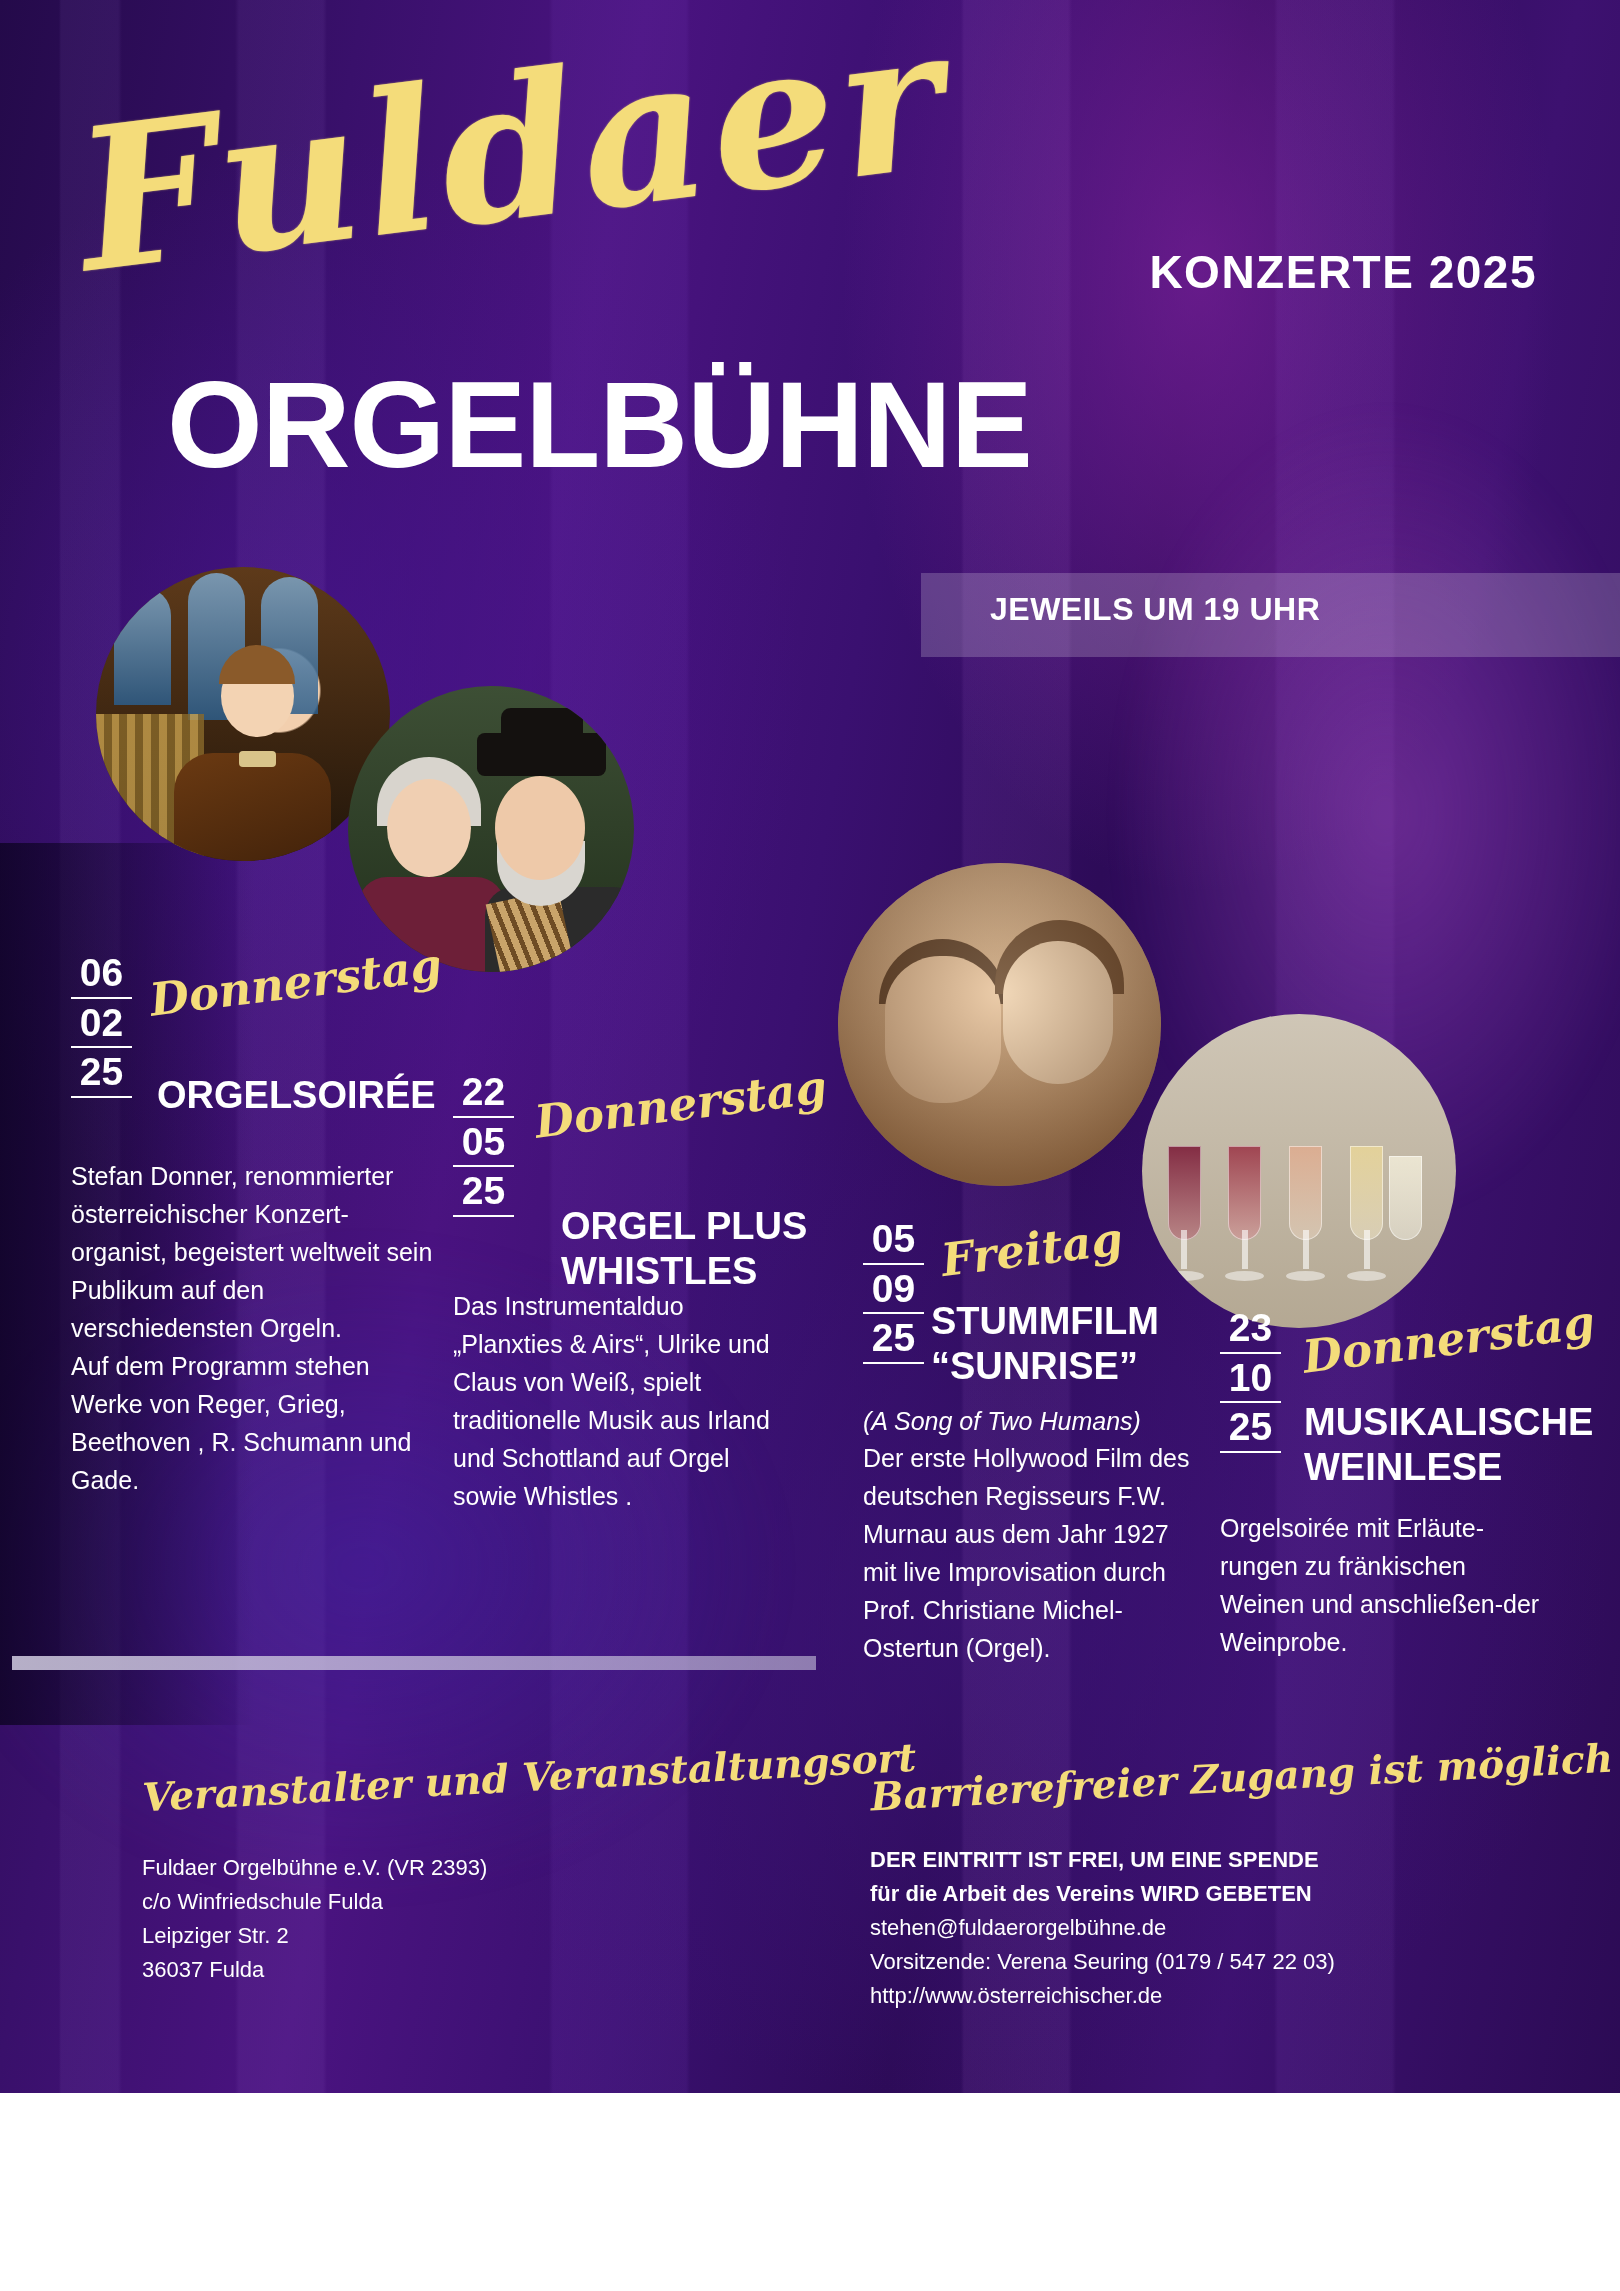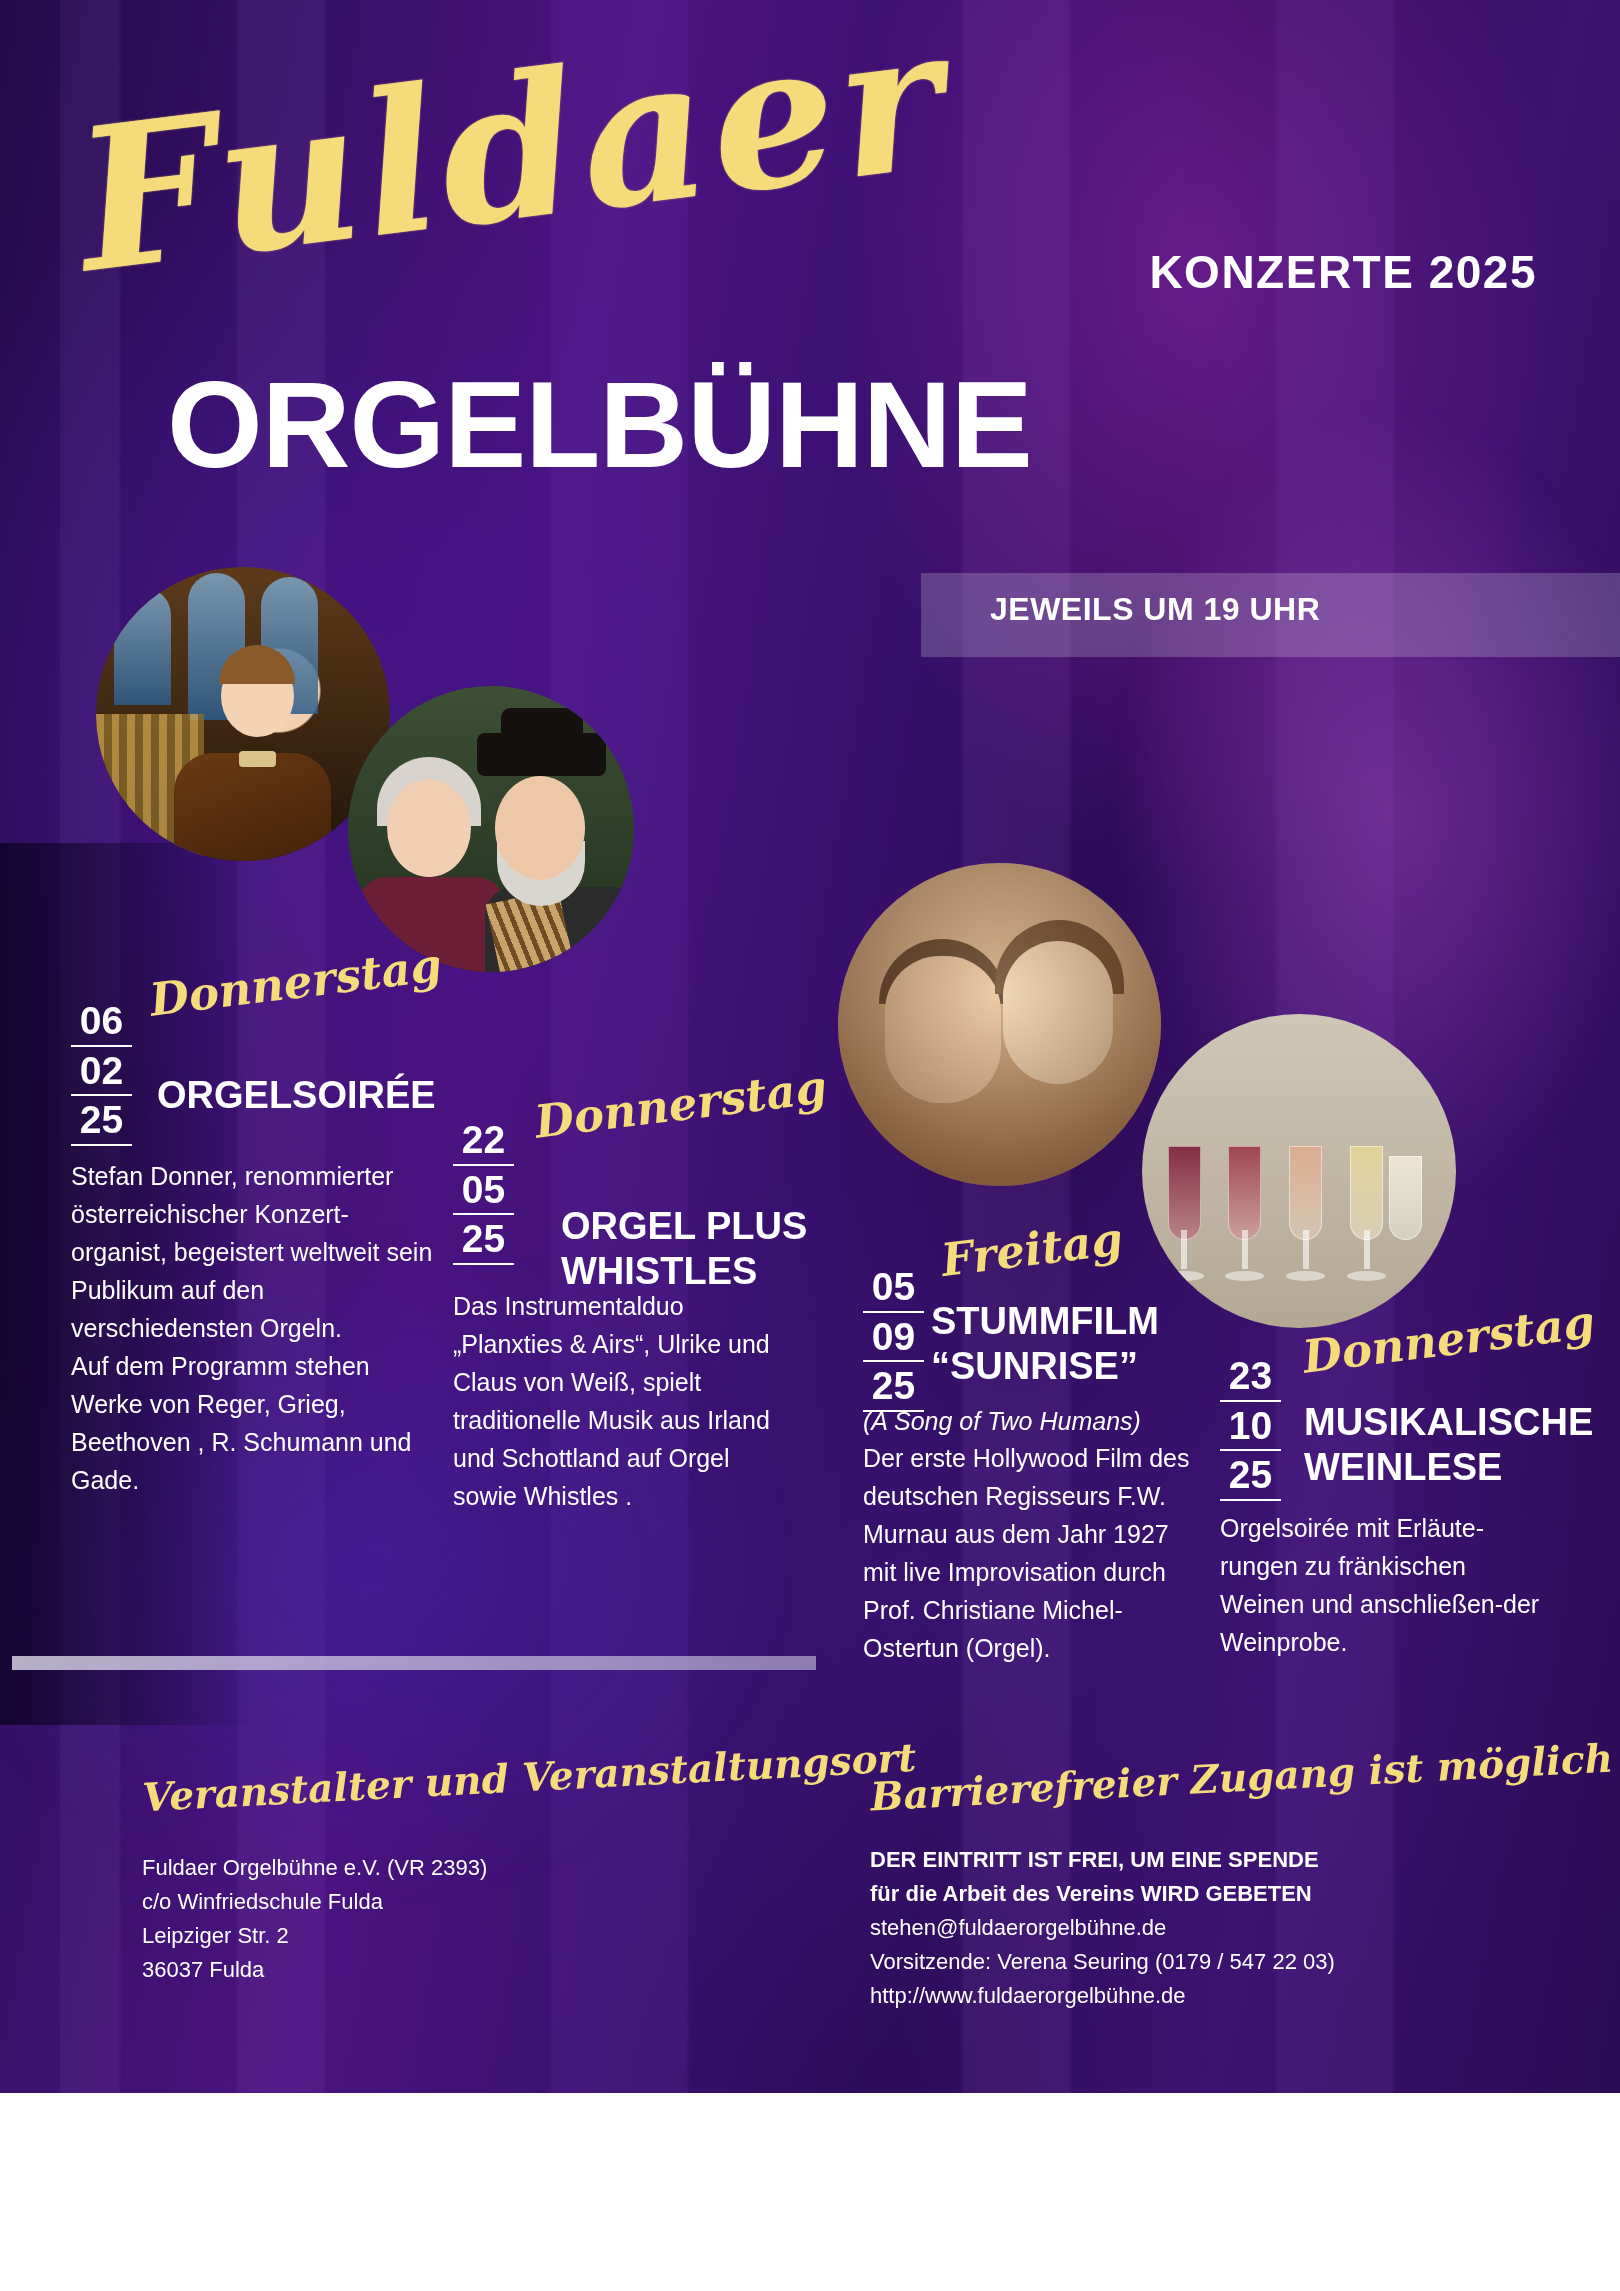--- a/index.html
+++ b/index.html
@@ -137,21 +137,21 @@
 
   .p4{left:1142px;top:1014px;width:314px;height:314px;
       background:linear-gradient(180deg,#cfc6b6,#b4a893);}
   .p4 .g{position:absolute;bottom:88px;width:33px;height:94px;border-radius:0 0 17.6px 17.6px;
       background:linear-gradient(180deg,rgba(255,255,255,.75),rgba(255,255,255,.35));
       box-shadow:0 0 0 1px rgba(255,255,255,.5) inset;}
   .p4 .stem{position:absolute;bottom:59px;width:5.9px;height:39px;background:rgba(255,255,255,.6);}
   .p4 .base{position:absolute;bottom:47px;width:39px;height:9.8px;border-radius:50%;background:rgba(255,255,255,.5);}
 
   
-  .datecol{position:absolute;color:#fff;margin-top:48px;}
+  .datecol{position:absolute;color:#fff;}
   .datecol div{
     font-size:39px;font-weight:bold;line-height:1.22;
     border-bottom:2.9px solid #fff;width:61px;text-align:center;
   }
   .weekday{
     position:absolute;
     font-family:"DejaVu Serif", serif;font-style:italic;font-weight:700;
     color:#F4DC7A;font-size:45px;transform:rotate(-7deg);
     white-space:nowrap;
   }
@@ -289,21 +289,21 @@
 
   <div class="script-sub" style="left:870px;top:1754px;">Barrierefreier Zugang ist möglich</div>
   <div class="foot" style="left:870px;top:1843px;width:686px;">
     <div style="font-weight:bold;">DER EINTRITT IST FREI, UM EINE SPENDE</div>
     <div>
       <span style="font-weight:bold;">für die Arbeit des Vereins</span>
       <span style="font-weight:bold;">WIRD GEBETEN</span>
     </div>
     <div>stehen@fuldaerorgelbühne.de</div>
     <div>Vorsitzende: Verena Seuring (0179 / 547 22 03)</div>
-    <div>http://www.fuldaerorgelbühne.de</div>
+    <div>http://www.österreichischer.de</div>
   </div>
 
   <div class="bottombar">
     
     
 
     
 
     
 

